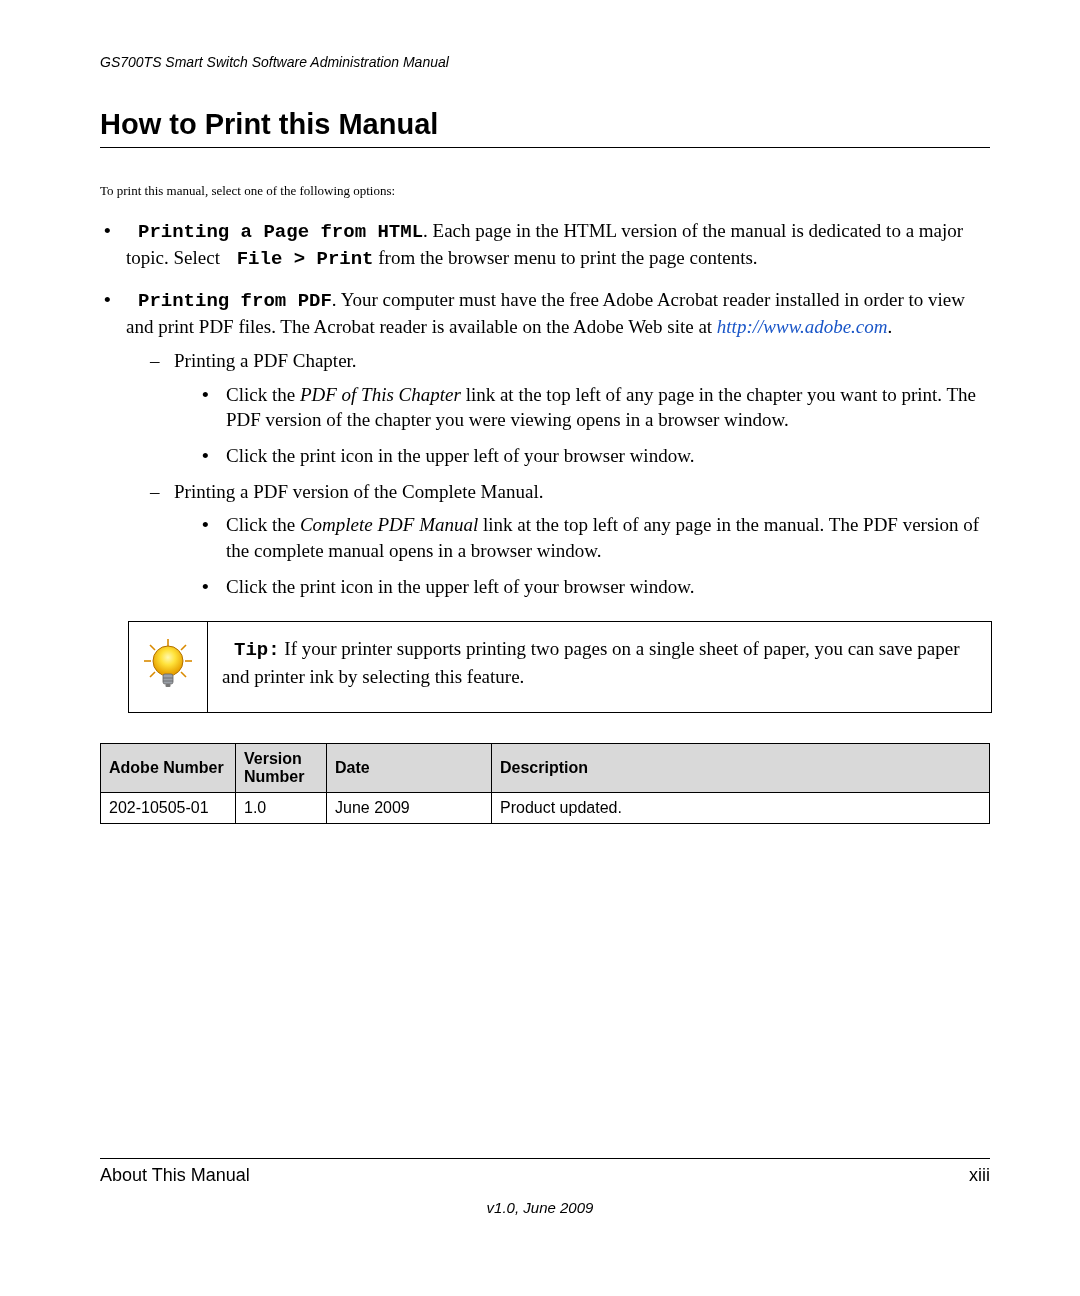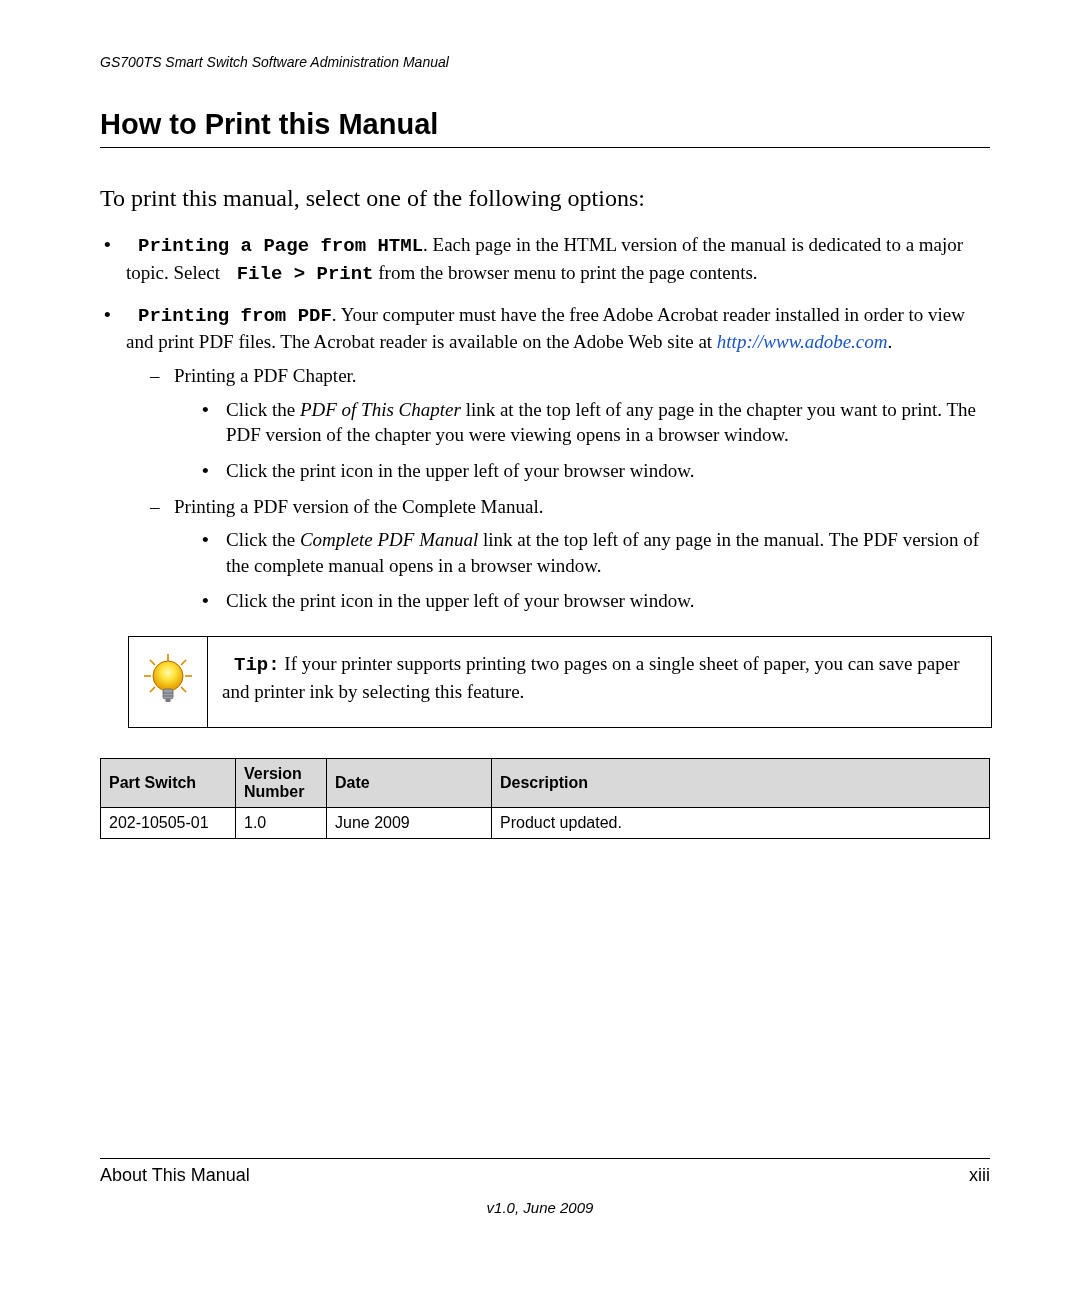--- a/index.html
+++ b/index.html
@@ -29,21 +29,21 @@
   .section-heading {
     font-family: Arial, Helvetica, sans-serif;
     font-weight: bold;
     font-size: 29px;
     border-bottom: 1.5px solid #000;
     padding-bottom: 6px;
     margin-bottom: 34px;
     margin-top: 6px;
   }
   .body-text {
-    font-size: 24px;
+    font-size: 13px;
     margin-bottom: 18px;
     line-height: 1.35;
   }
   ul.bullets {
     list-style: none;
     padding-left: 0;
     margin: 10px 0 0 0;
   }
   ul.bullets > li {
     position: relative;
@@ -231,21 +231,21 @@
     </div>
     <div class="tip-text-cell">
       <span class="bold">Tip:</span><span> If your printer supports printing two pages on a single sheet of paper, you can save paper and printer ink by selecting this feature.</span>
     </div>
   </div>
 
 
   <table class="rev-table">
     <tbody>
         <tr>
-      <th>Part Switch</th>
+      <th>Adobe Number</th>
       <th>Version Number</th>
       <th>Date</th>
       <th>Description</th>
     </tr>
     <tr>
       <td>202-10505-01</td>
       <td>1.0</td>
       <td>June 2009</td>
       <td>Product updated.</td>
     </tr>

